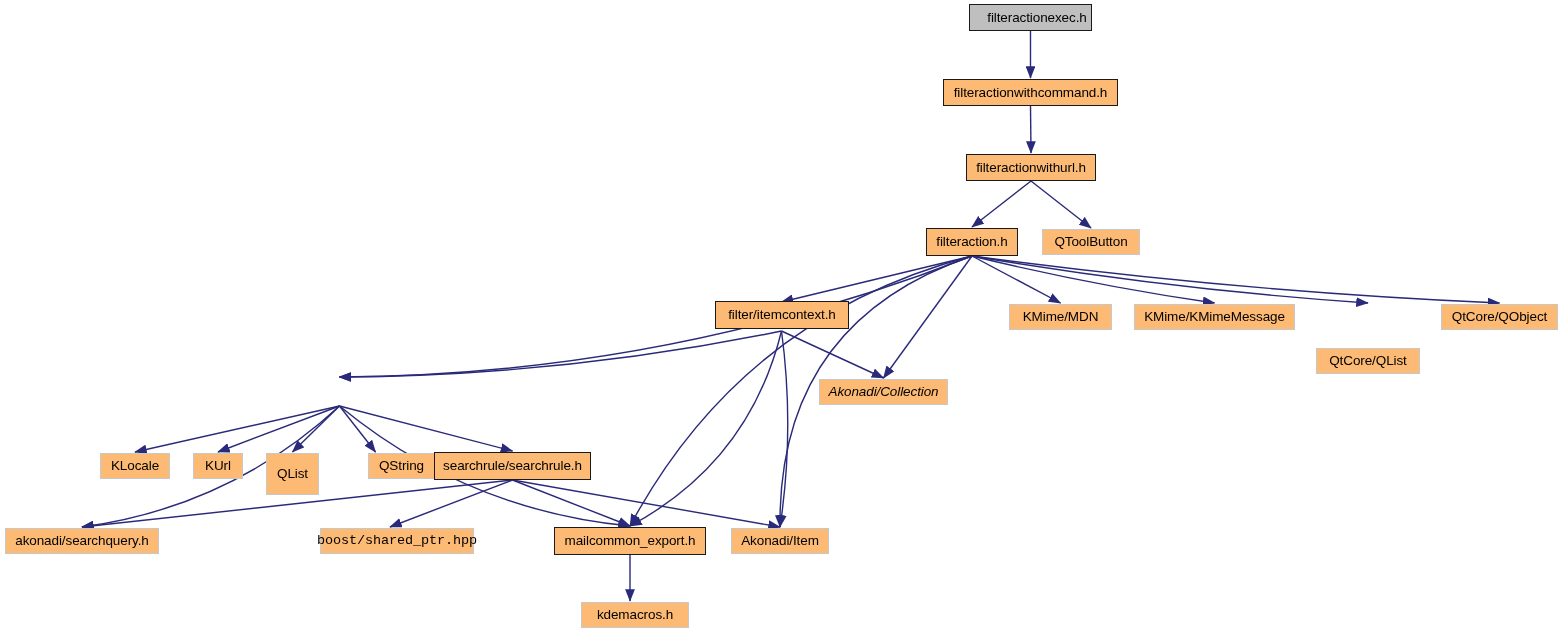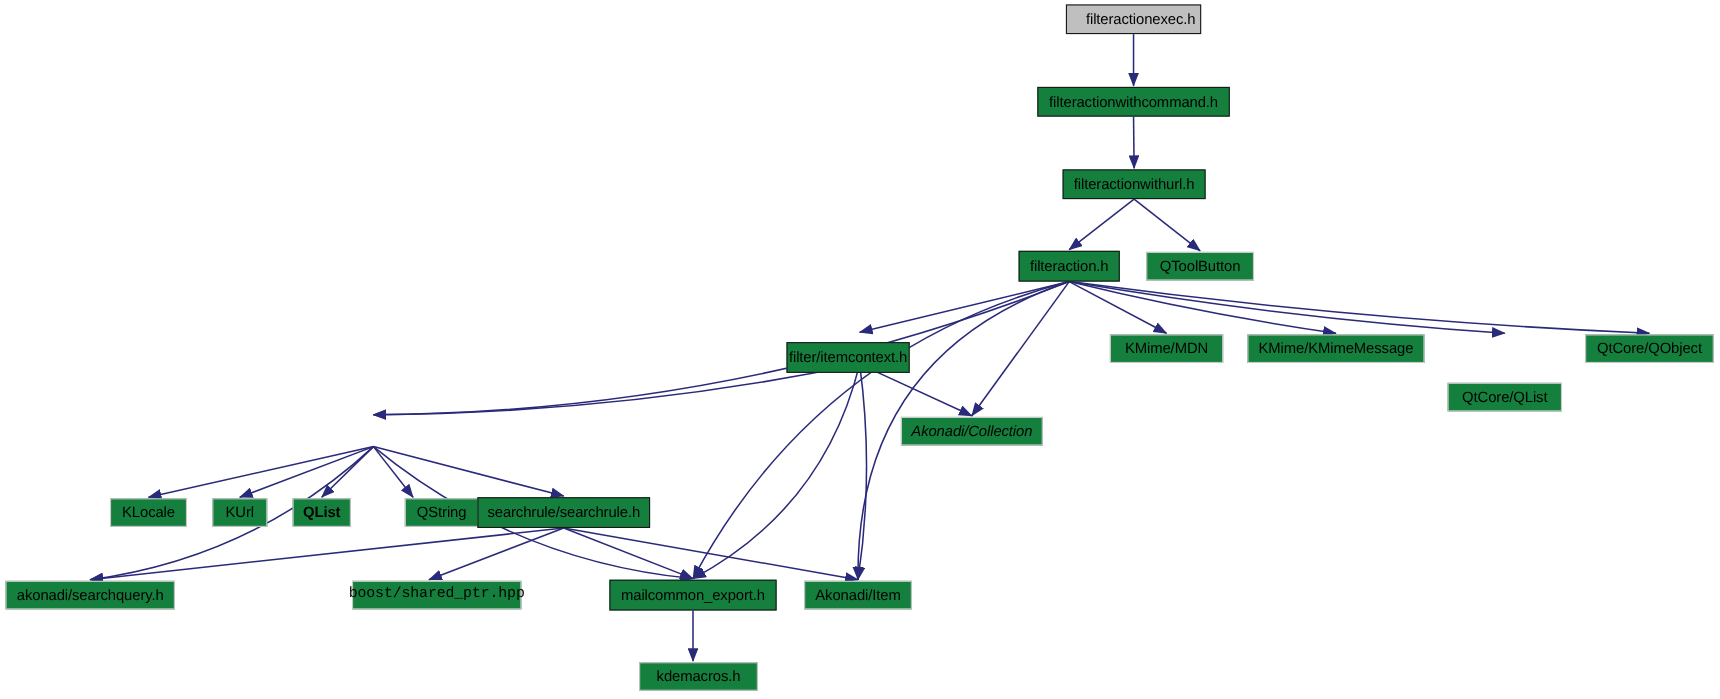--- a/index.html
+++ b/index.html
@@ -6,21 +6,21 @@
   body{font-family:"Liberation Sans","DejaVu Sans",sans-serif;}
   #graph{position:relative;width:1564px;height:635px;background:#ffffff;overflow:hidden;}
   #edges{position:absolute;left:0;top:0;width:1564px;height:635px;}
   .node{
     position:absolute;
     box-sizing:border-box;
     display:flex;align-items:center;justify-content:center;
     white-space:nowrap;
     font-size:13.5px;
     color:#000000;
-    background:#15803d;
+    background:#fdba74;
     letter-spacing:-0.1px;
     z-index:5;
   }
   .node.ext{border:1px solid #c8c8c8;}
   .node.local{border:1.6px solid #1a1a1a;}
   .node.root{border:1.6px solid #1a1a1a;background:#bfbfbf;}
   .node span{pointer-events:none;line-height:1;}
 </style>
 </head>
 <body>
@@ -72,21 +72,21 @@
     </div>
     <div class="node local" style="left: 966px; top: 154px; width: 130px; height: 27px;">
       <span>filteractionwithurl.h</span>
     </div>
     <div class="node local" style="left: 926px; top: 228px; width: 92px; height: 28px;">
       <span>filteraction.h</span>
     </div>
     <div class="node ext" style="left: 1042px; top: 229px; width: 98px; height: 26px;">
       <span>QToolButton</span>
     </div>
-    <div class="node local" style="left: 715px; top: 311px; width: 112px; height: 28px;">
+    <div class="node local" style="left: 715px; top: 301px; width: 134px; height: 28px;">
       <span>filter/itemcontext.h</span>
     </div>
     <div class="node ext" style="left: 1009px; top: 304px; width: 103px; height: 26px;">
       <span>KMime/MDN</span>
     </div>
     <div class="node ext" style="left: 1134px; top: 304px; width: 161px; height: 26px;">
       <span>KMime/KMimeMessage</span>
     </div>
     <div class="node ext" style="left: 1316px; top: 304px; width: 104px; height: 26px; margin-top: 44px;">
       <span>QtCore/QList</span>
@@ -96,21 +96,21 @@
     </div>
     <div class="node ext" style="left: 819px; top: 379px; width: 129px; height: 26px; font-style: italic;">
       <span>Akonadi/Collection</span>
     </div>
     <div class="node ext" style="left: 100px; top: 453px; width: 70px; height: 26px;">
       <span>KLocale</span>
     </div>
     <div class="node ext" style="left: 193px; top: 453px; width: 50px; height: 26px;">
       <span>KUrl</span>
     </div>
-    <div class="node ext" style="left: 266px; top: 453px; width: 53px; height: 26px; font-weight: bold;">
+    <div class="node ext" style="left: 266px; top: 453px; width: 53px; height: 42px;">
       <span>QList</span>
     </div>
     <div class="node ext" style="left: 342px; top: 453px; width: 67px; height: 26px; margin-left: 26px;">
       <span>QString</span>
     </div>
     <div class="node local" style="left: 434px; top: 452px; width: 157px; height: 28px;">
       <span>searchrule/searchrule.h</span>
     </div>
     <div class="node ext" style="left: 5px; top: 528px; width: 154px; height: 26px;">
       <span>akonadi/searchquery.h</span>

